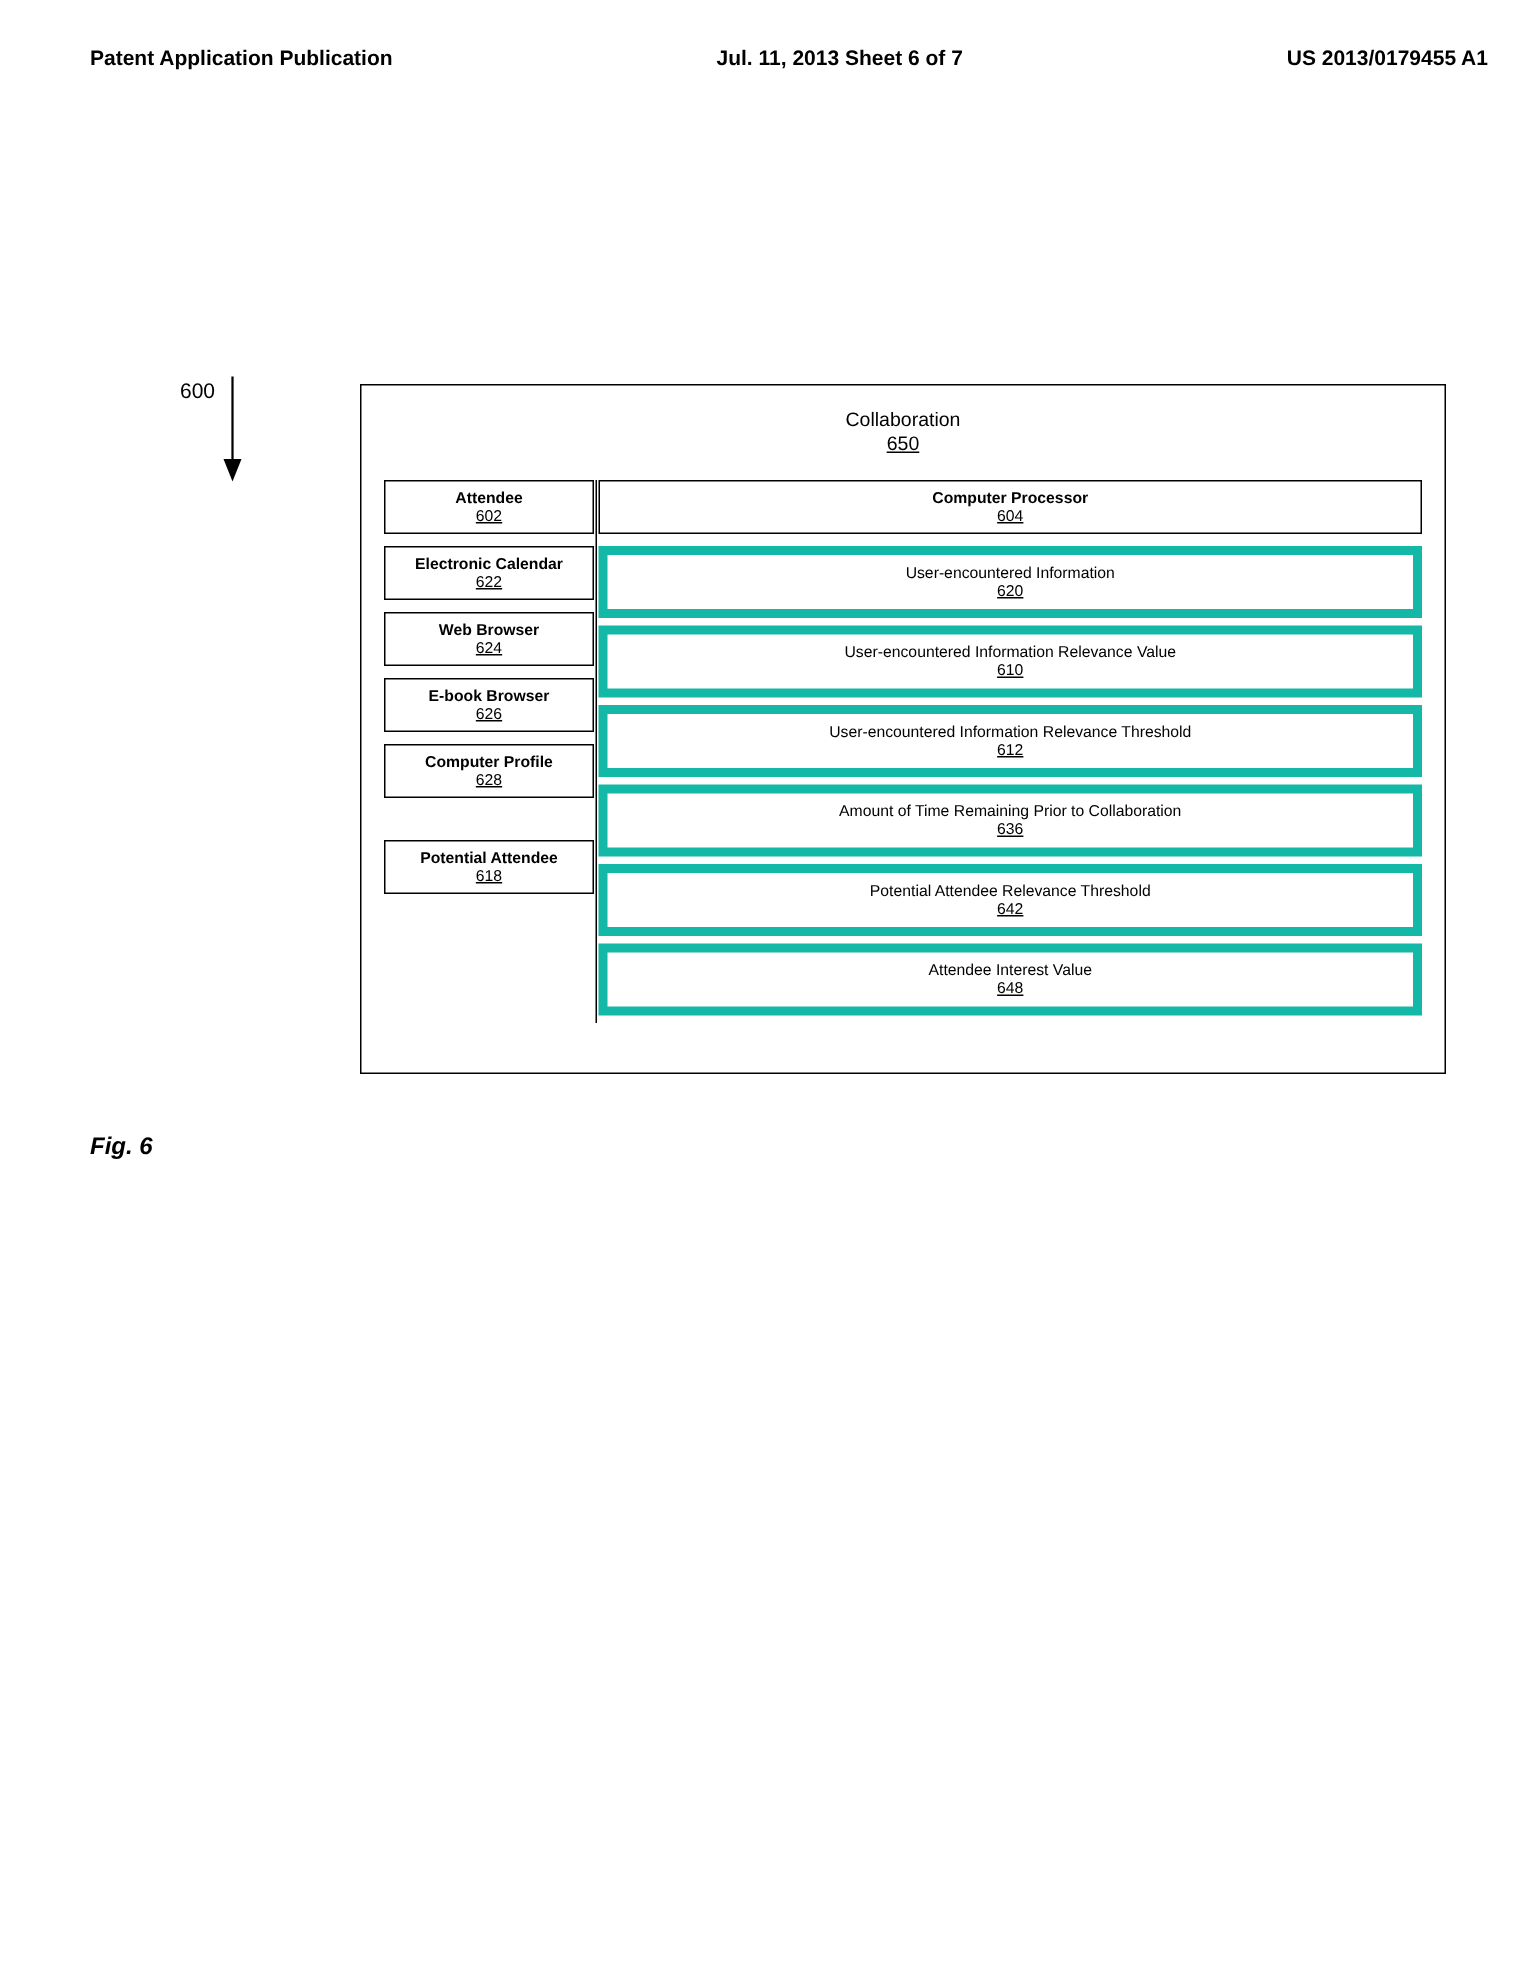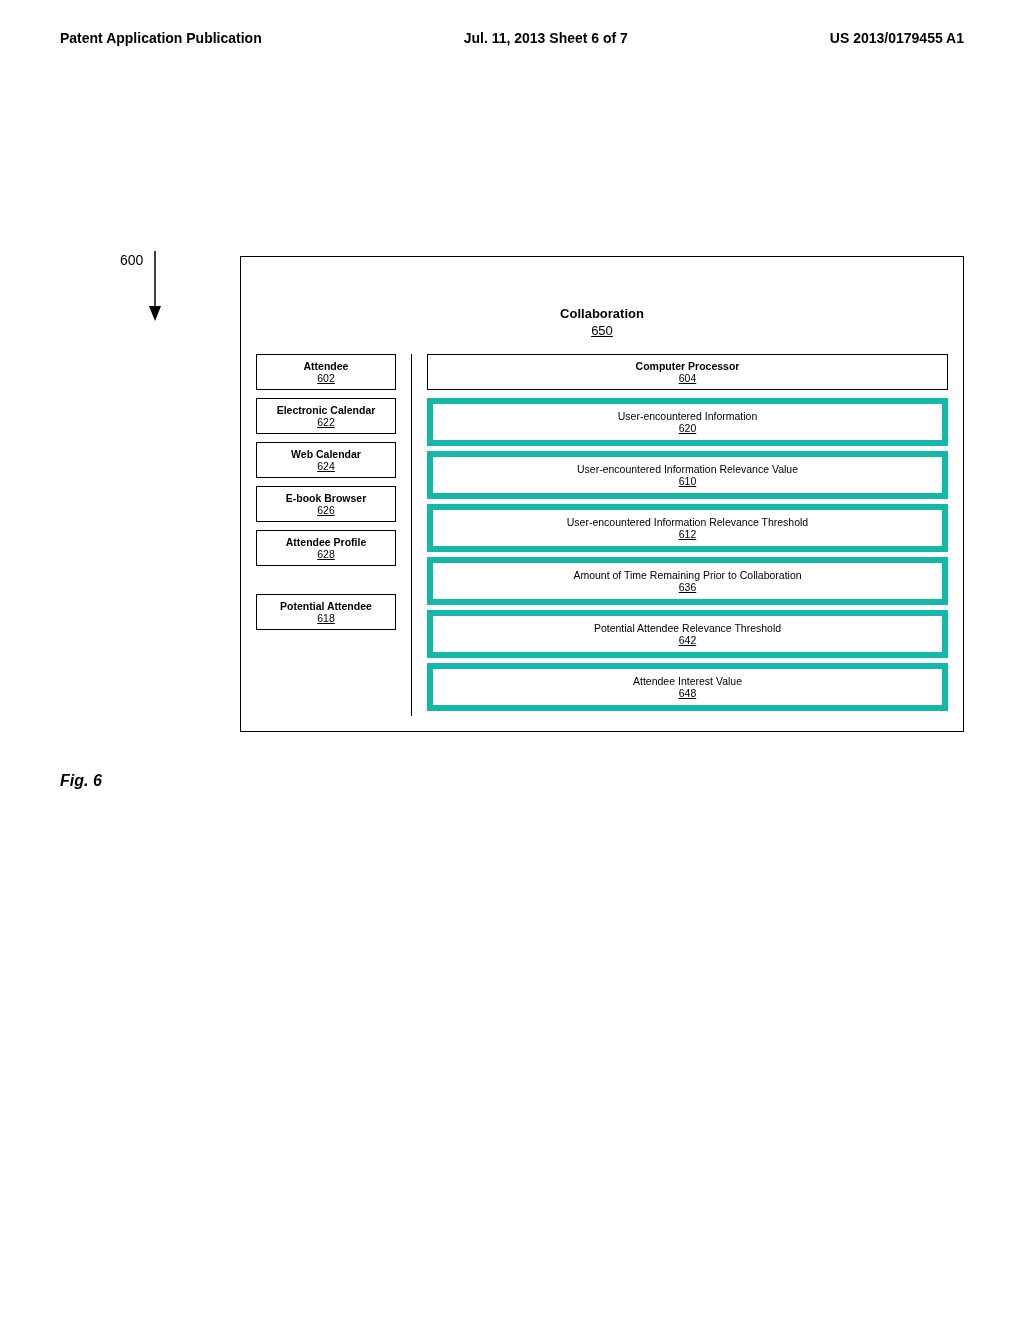--- a/index.html
+++ b/index.html
@@ -14,21 +14,21 @@
       width: 1024px;
       min-height: 1320px;
       position: relative;
       color: #000000;
     }
 
     .page-header {
       display: flex;
       justify-content: space-between;
       align-items: center;
-      padding: 30px 60px 10px 60px;
+      padding: 30px 32px 10px 60px;
       font-size: 14px;
       font-weight: bold;
     }
 
     .page-header span {
       font-size: 14px;
       font-weight: bold;
     }
 
     .diagram-area {
@@ -54,32 +54,31 @@
       min-height: 460px;
     }
 
     .collaboration-title {
       text-align: center;
       margin-bottom: 15px;
     }
 
     .collaboration-title div:first-child {
       font-size: 13px;
-      font-weight: bold;
-      margin-top: 34px;
+      font-weight: normal;
     }
 
     .collab-ref {
       text-decoration: underline;
       font-size: 13px;
     }
 
     .inner-layout {
       display: flex;
-      gap: 15px;
+      gap: 1px;
     }
 
     .left-column {
       display: flex;
       flex-direction: column;
       gap: 8px;
       width: 140px;
       flex-shrink: 0;
     }
 
@@ -183,31 +182,31 @@
           <span class="box-label">Attendee</span>
           <span class="box-ref">602</span>
         </div>
 
         <div class="small-box">
           <span class="box-label">Electronic Calendar</span>
           <span class="box-ref">622</span>
         </div>
 
         <div class="small-box">
-          <span class="box-label">Web Calendar</span>
+          <span class="box-label">Web Browser</span>
           <span class="box-ref">624</span>
         </div>
 
         <div class="small-box">
           <span class="box-label">E-book Browser</span>
           <span class="box-ref">626</span>
         </div>
 
         <div class="small-box">
-          <span class="box-label">Attendee Profile</span>
+          <span class="box-label">Computer Profile</span>
           <span class="box-ref">628</span>
         </div>
 
         <div style="margin-top: 20px;">
           <div class="small-box">
             <span class="box-label">Potential Attendee</span>
             <span class="box-ref">618</span>
           </div>
         </div>
 

